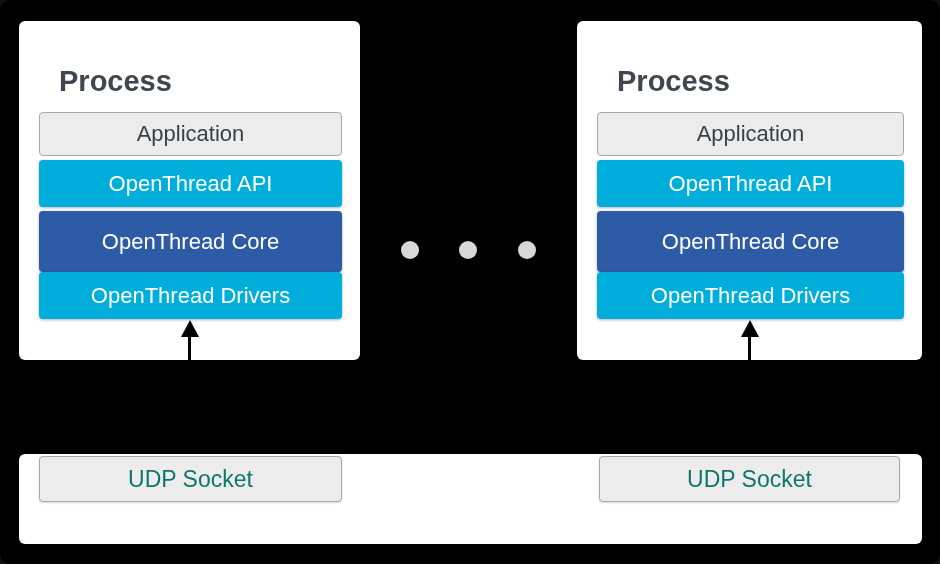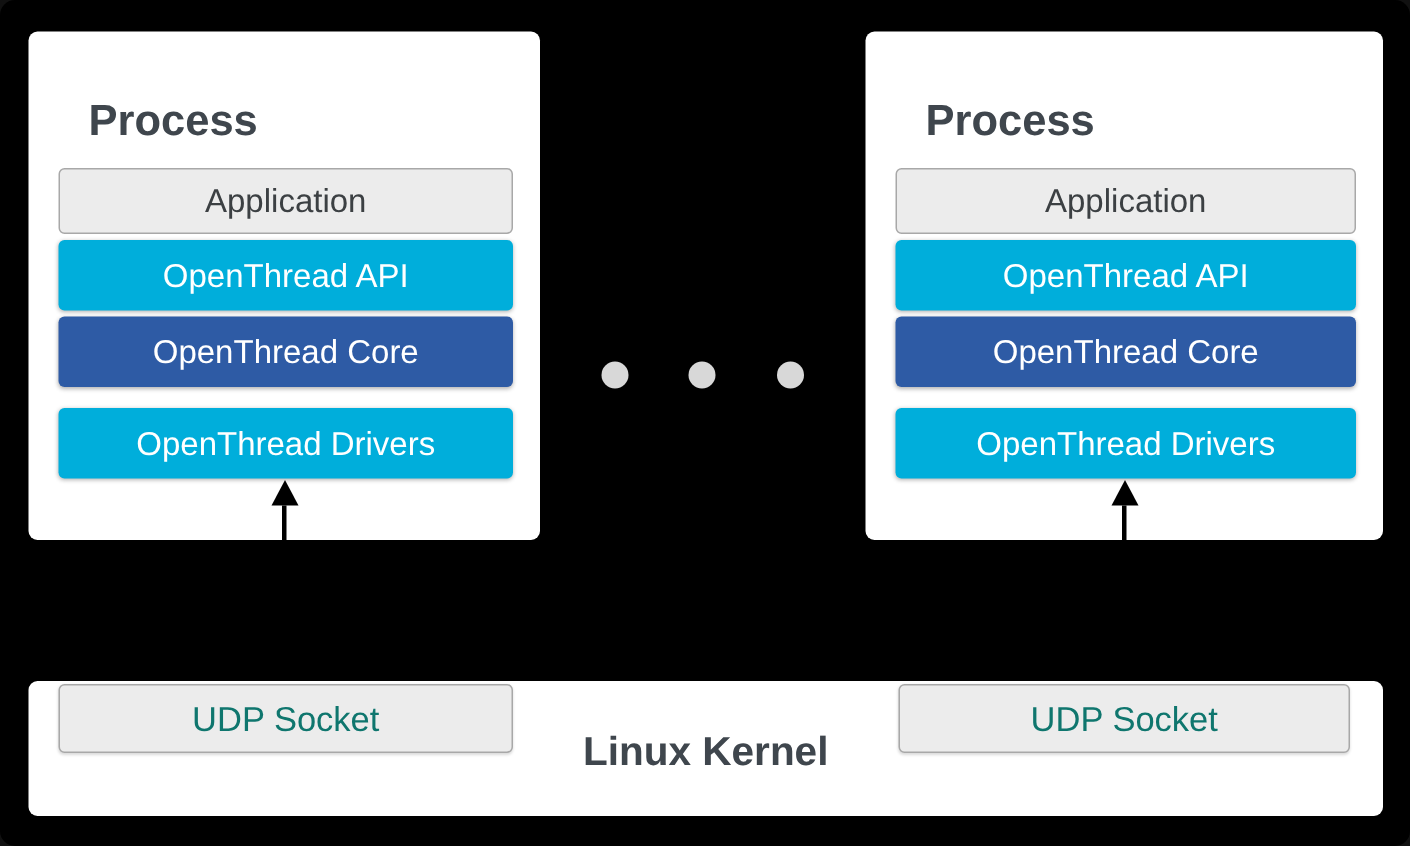--- a/index.html
+++ b/index.html
@@ -57,21 +57,21 @@
     border-radius: 4px;
     display: flex;
     align-items: center;
     justify-content: center;
     font-size: 22px;
   }
   .layer-app  { top: 91px;  height: 44px; background: var(--gray-box-bg);
                 border: 1.5px solid var(--gray-box-border); color: var(--gray-box-text); }
   .layer-api  { top: 139px; height: 47px; background: var(--cyan);
                 color: var(--layer-text); box-shadow: 0 1px 3px rgba(0,0,0,0.3); text-align: right; }
-  .layer-core { top: 190px; height: 47px; background: var(--core-blue);
+  .layer-core { top: 190px; height: 61px; background: var(--core-blue);
                 color: var(--layer-text); box-shadow: 0 1px 3px rgba(0,0,0,0.3); }
   .layer-drv  { top: 251px; height: 47px; background: var(--cyan);
                 color: var(--layer-text); box-shadow: 0 1px 3px rgba(0,0,0,0.3); }
 
   .arrow {
     position: absolute;
     top: 299px;
     bottom: 0;
     left: 50%;
     transform: translateX(-50%);
@@ -169,17 +169,16 @@
     <div class="layer layer-core">OpenThread Core</div>
     <div class="layer layer-drv">OpenThread Drivers</div>
     <div class="arrow">
       <div class="arrow-head"></div>
       <div class="arrow-line"></div>
     </div>
   </div>
 
   <div class="kernel-bar">
     <div class="socket left">UDP Socket</div>
-    <div class="kernel-label">Linux Kernel</div>
     <div class="socket right">UDP Socket</div>
   </div>
 
 </div>
 
 </body></html>

